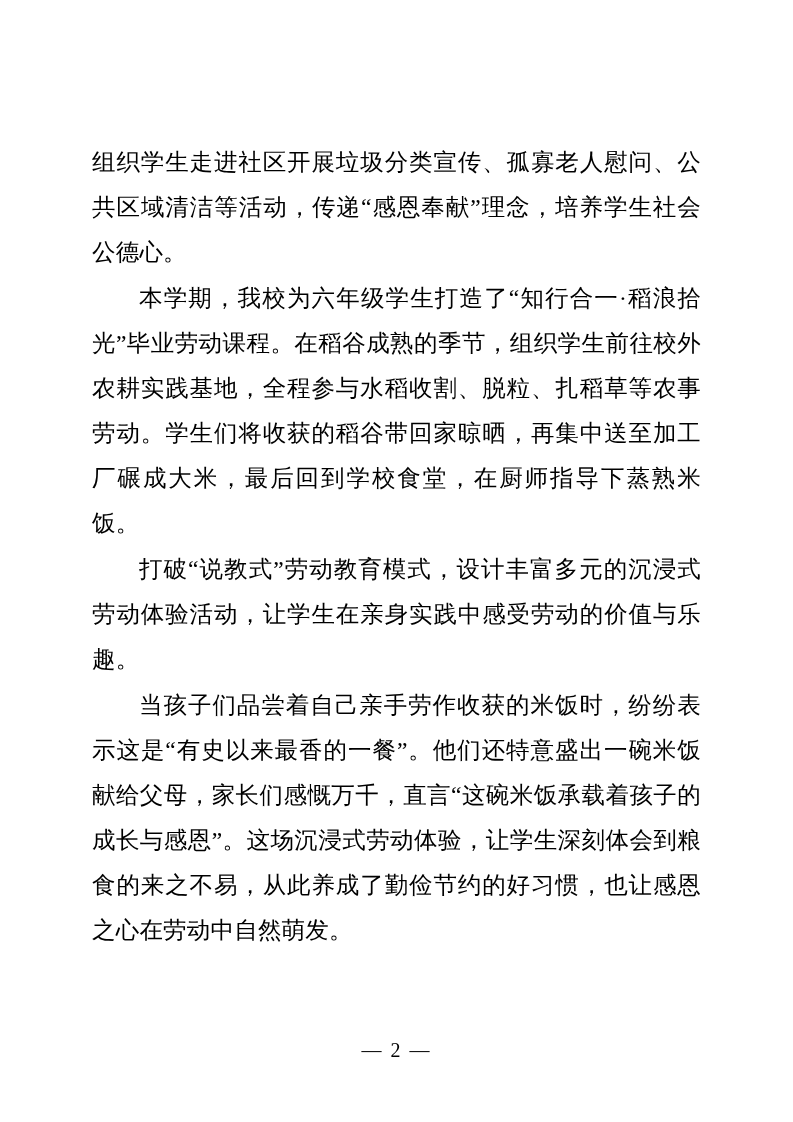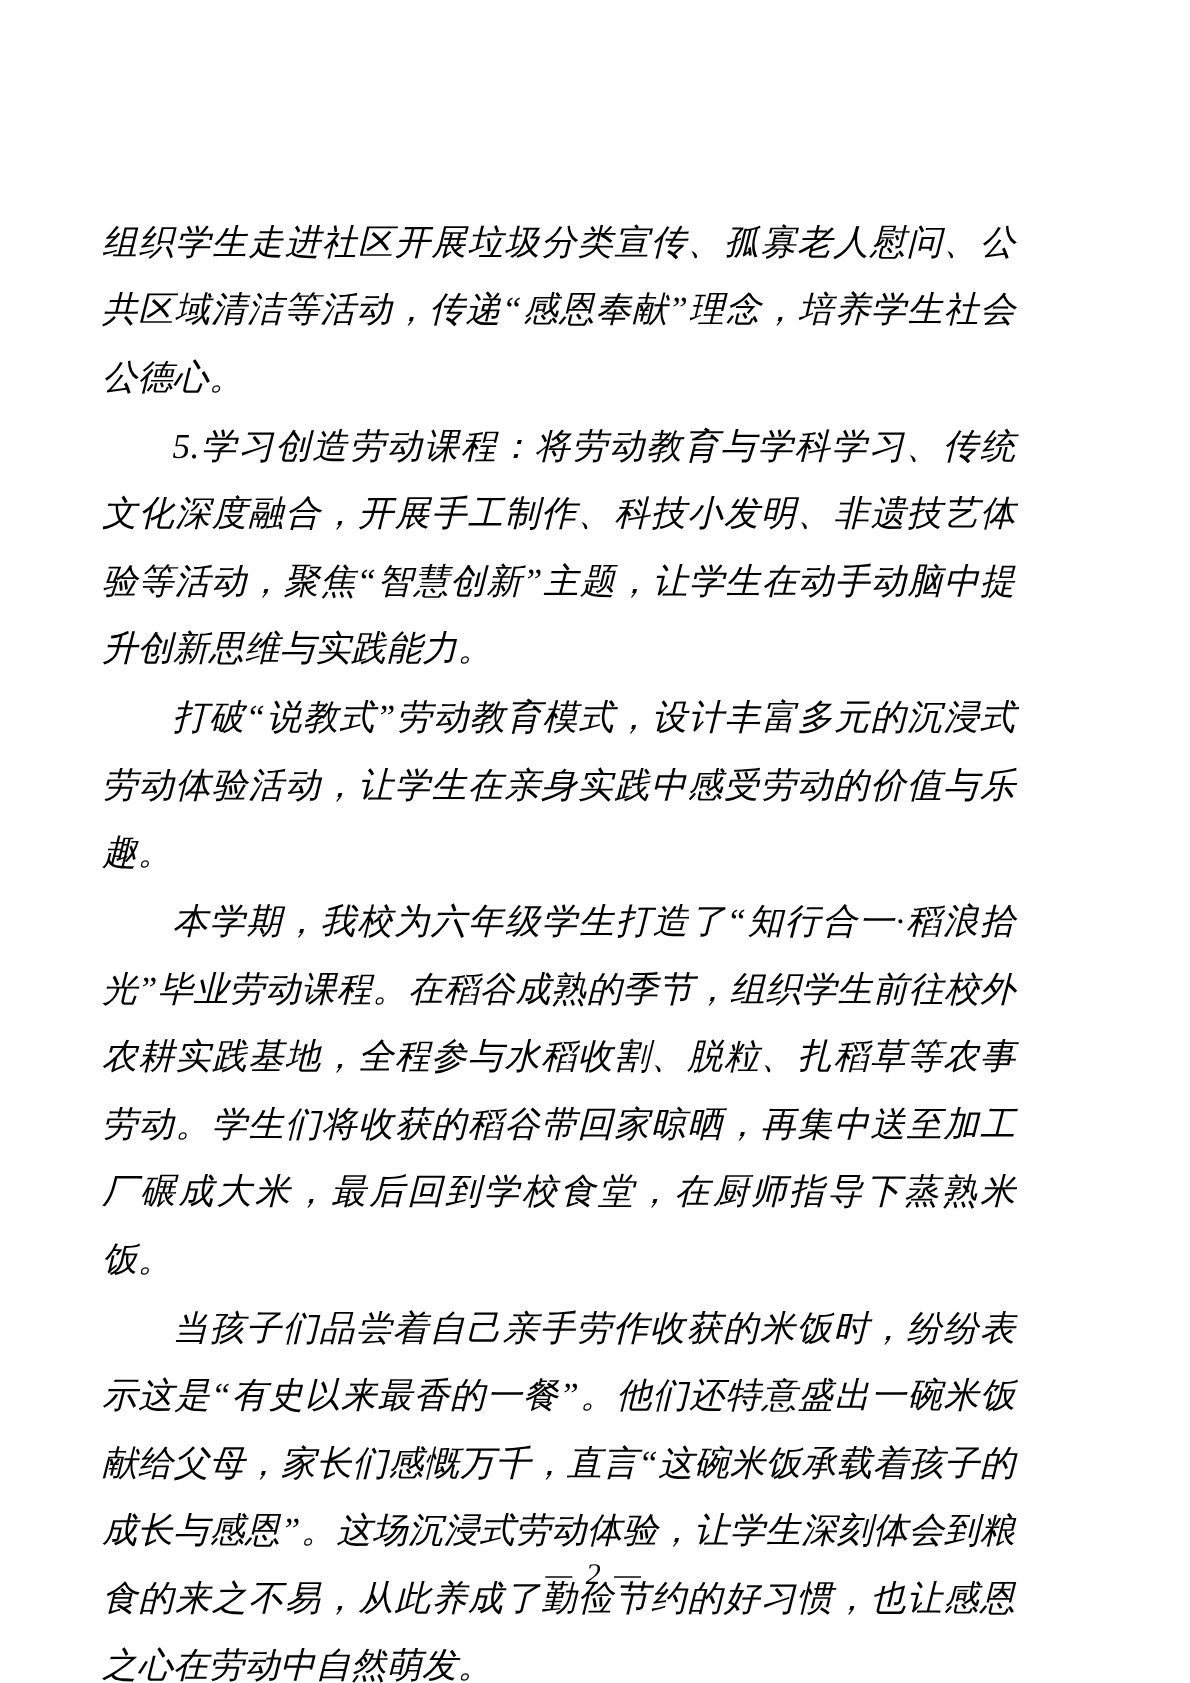--- a/index.html
+++ b/index.html
@@ -15,22 +15,21 @@
     position: relative;
     overflow: hidden;
   }
   .page {
     position: absolute;
     left: 0;
     top: 0;
     width: 793px;
     height: 1122px;
     box-sizing: border-box;
-    padding: 140px 92px 0 68px;
-    font-style: italic;
+    padding: 140px 92px 0 92px;
   }
   .doc-body {
     width: 609px;
   }
   p.para {
     margin: 0 0 1px 0;
     font-size: 23.5px;
     line-height: 45px;
     text-align: justify;
     text-justify: inter-ideograph;
@@ -63,26 +62,25 @@
 </style>
 </head>
 <body>
 
 <div class="page">
   <div class="doc-body">
 
     <p class="para">组织学生走进社区开展垃圾分类宣传、孤寡老人慰问、公共区域清洁等活动，传递“感恩奉献”理念，培养学生社会公德心。</p>
 
 
-    <p class="para indent">5.学习创造劳动课程：将劳动教育与学科学习、传统文化深度融合，开展手工制作、科技小发明、非遗技艺体验等活动，聚焦“智慧创新”主题，让学生在动手动脑中提升创新思维与实践能力。</p>
 
 
+    <p class="para indent">本学期，我校为六年级学生打造了“知行合一·稻浪拾光”毕业劳动课程。在稻谷成熟的季节，组织学生前往校外农耕实践基地，全程参与水稻收割、脱粒、扎稻草等农事劳动。学生们将收获的稻谷带回家晾晒，再集中送至加工厂碾成大米，最后回到学校食堂，在厨师指导下蒸熟米饭。</p>
+
     <p class="para indent">打破“说教式”劳动教育模式，设计丰富多元的沉浸式劳动体验活动，让学生在亲身实践中感受劳动的价值与乐趣。</p>
-
-    <p class="para indent">本学期，我校为六年级学生打造了“知行合一·稻浪拾光”毕业劳动课程。在稻谷成熟的季节，组织学生前往校外农耕实践基地，全程参与水稻收割、脱粒、扎稻草等农事劳动。学生们将收获的稻谷带回家晾晒，再集中送至加工厂碾成大米，最后回到学校食堂，在厨师指导下蒸熟米饭。</p>
 
     <p class="para indent">当孩子们品尝着自己亲手劳作收获的米饭时，纷纷表示这是“有史以来最香的一餐”。他们还特意盛出一碗米饭献给父母，家长们感慨万千，直言“这碗米饭承载着孩子的成长与感恩”。这场沉浸式劳动体验，让学生深刻体会到粮食的来之不易，从此养成了勤俭节约的好习惯，也让感恩之心在劳动中自然萌发。</p>
 
   </div>
 
   <div class="footer">
     <span>— 2 —</span>
   </div>
 </div>
 

